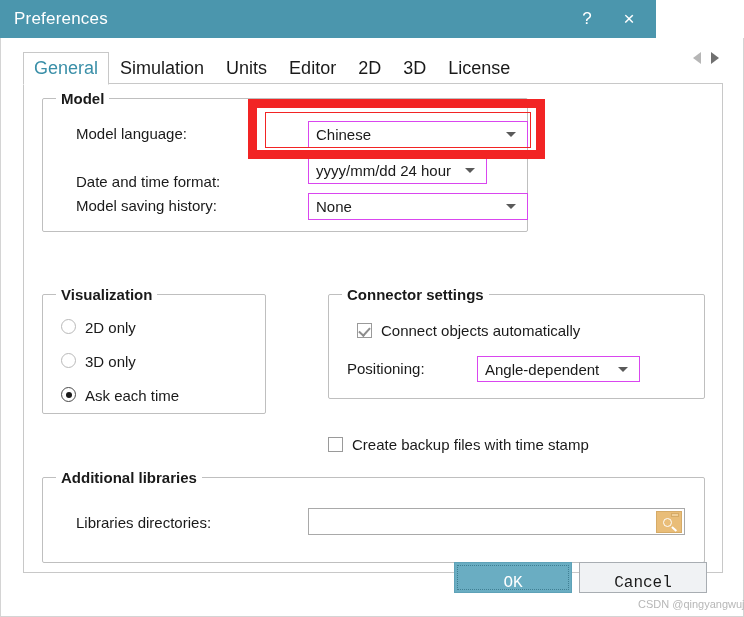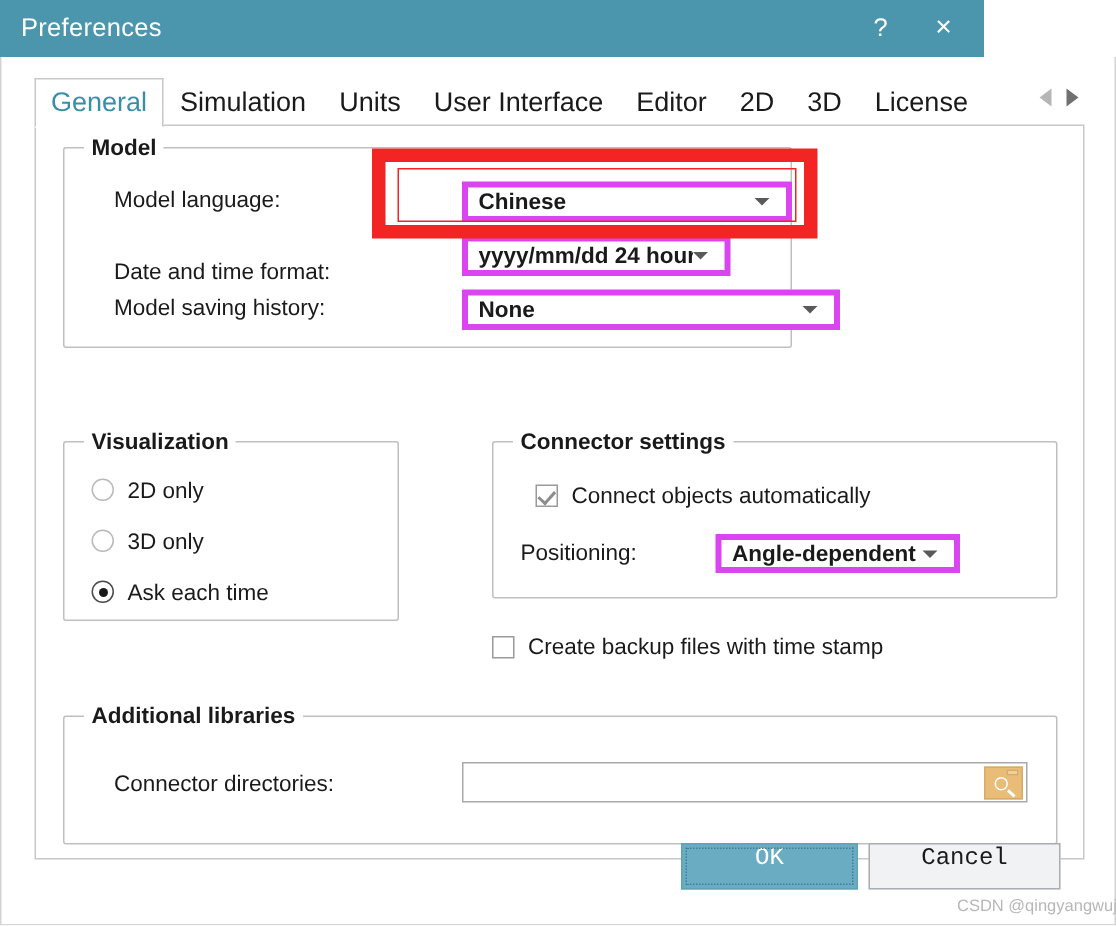--- a/index.html
+++ b/index.html
@@ -55,21 +55,21 @@
     border-top: none;
     box-sizing: border-box;
   }
 
   
   .tabstrip {
     position: absolute;
     left: 22px; top: 14px;
     width: 700px; height: 32px;
     display: flex;
-    align-items: center;
+    align-items: flex-start;
   }
   .tab {
     font-size: 18px;
     color: #1a1a1a;
     padding: 4px 10px 5px 10px;
     line-height: 22px;
     white-space: nowrap;
     cursor: default;
     border: 1px solid transparent;
     position: relative;
@@ -137,27 +137,26 @@
   .field-label {
     position: absolute;
     font-size: 15px;
     color: #1a1a1a;
     white-space: nowrap;
   }
 
   
   .combo {
     position: absolute;
-    border: 4px solid #d946ef;
+    border: 1px solid #d946ef;
     background: #ffffff;
     box-sizing: border-box;
     display: flex;
     align-items: center;
     cursor: default;
-    font-weight: bold;
   }
   .combo-value {
     font-size: 15px;
     color: #1a1a1a;
     padding-left: 7px;
     flex: 1;
     white-space: nowrap;
     overflow: hidden;
   }
   .combo-arrow {
@@ -302,21 +301,21 @@
     box-sizing: border-box;
     pointer-events: none;
     z-index: 21;
   }
 
   
   .btn {
     position: absolute;
     box-sizing: border-box;
     display: flex;
-    align-items: flex-start;
+    align-items: flex-end;
     justify-content: center;
     cursor: default;
     font-size: 16px;
   }
   .btn.ok {
     background: #6aadc2;
     border: 1px solid #5ea2b8;
     color: #ffffff;
     font-family: "Liberation Mono", monospace;
   }
@@ -349,21 +348,20 @@
     <div class="title-btn">?</div>
     <div class="title-btn close">×</div>
   </div>
 
   <div class="body">
 
     <div class="tabstrip">
       <div class="tab active">General</div>
       <div class="tab">Simulation</div>
       <div class="tab">Units</div>
-      <div class="tab">User Interface</div>
       <div class="tab">Editor</div>
       <div class="tab">2D</div>
       <div class="tab">3D</div>
       <div class="tab">License</div>
       <div class="tab-arrows">
         <div class="tab-arrow left"></div>
         <div class="tab-arrow right"></div>
       </div>
     </div>
 
@@ -378,21 +376,21 @@
           <div class="combo-arrow"></div>
         </div>
 
         <div class="field-label" style="left:33px; top:62px;margin-top:12px;">Date and time format:</div>
         <div class="combo" style="left:265px; top:58px; width:179px; height:27px;">
           <div class="combo-value">yyyy/mm/dd  24 hour</div>
           <div class="combo-arrow"></div>
         </div>
 
         <div class="field-label" style="left:33px; top:98px;">Model saving history:</div>
-        <div class="combo" style="left:265px; top:94px; width:252px; height:27px;justify-content:center;">
+        <div class="combo" style="left:265px; top:94px; width:220px; height:27px;justify-content:center;">
           <div class="combo-value">None</div>
           <div class="combo-arrow"></div>
         </div>
       </div>
 
       <div class="group" style="left:18px; top:210px; width:224px; height:120px;">
         <div class="group-title">Visualization</div>
 
         <div class="radio-row" style="left:18px; top:24px;">
           <div class="radio-mark"></div>
@@ -418,29 +416,29 @@
           <div class="check-label">Connect objects automatically</div>
         </div>
 
         <div class="field-label" style="left:18px; top:65px;">Positioning:</div>
         <div class="combo" style="left:148px; top:61px; width:163px; height:26px;">
           <div class="combo-value">Angle-dependent</div>
           <div class="combo-arrow"></div>
         </div>
       </div>
 
-      <div class="check-row" style="left:304px; top:339px;">
+      <div class="check-row" style="left:304px; top:352px;">
         <div class="check-mark"></div>
         <div class="check-label">Create backup files with time stamp</div>
       </div>
 
       <div class="group" style="left:18px; top:393px; width:663px; height:86px;">
         <div class="group-title">Additional libraries</div>
 
-        <div class="field-label" style="left:33px; top:36px;">Connector directories:</div>
+        <div class="field-label" style="left:33px; top:36px;">Libraries directories:</div>
         <div class="textinput" style="left:265px; top:30px; width:377px; height:27px;">
           <input type="text" value="" style="">
           <div class="browse-btn">
             <div class="tab-corner"></div>
             <div class="mag"></div>
             <div class="mag-handle"></div>
           </div>
         </div>
       </div>
 

